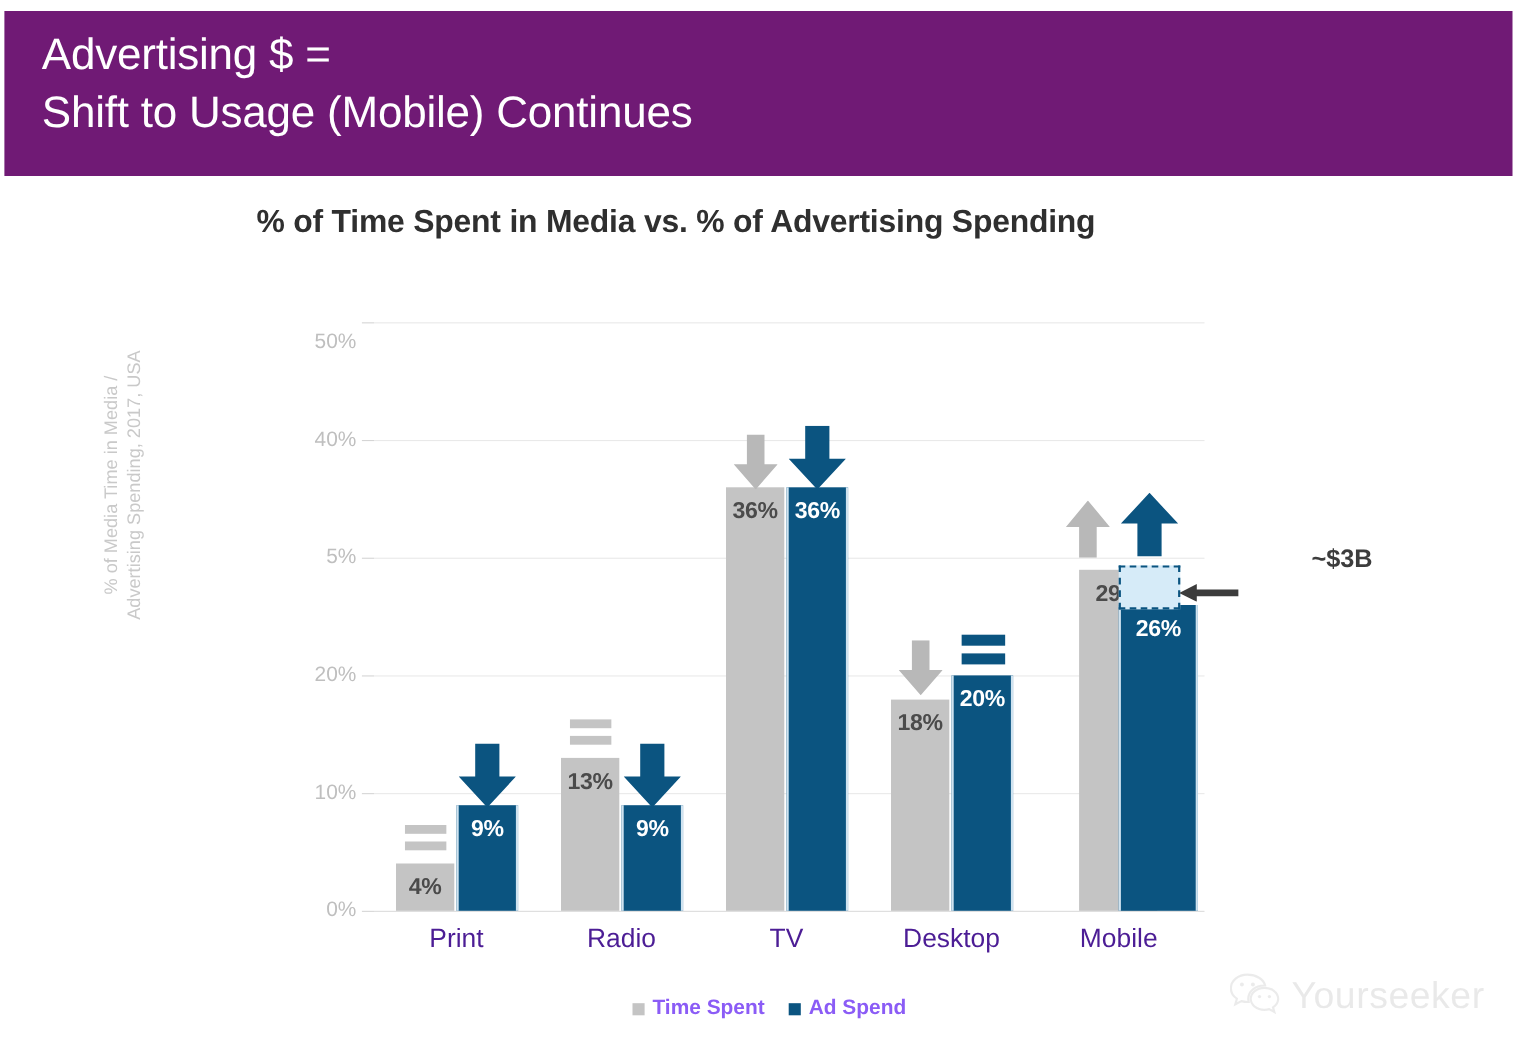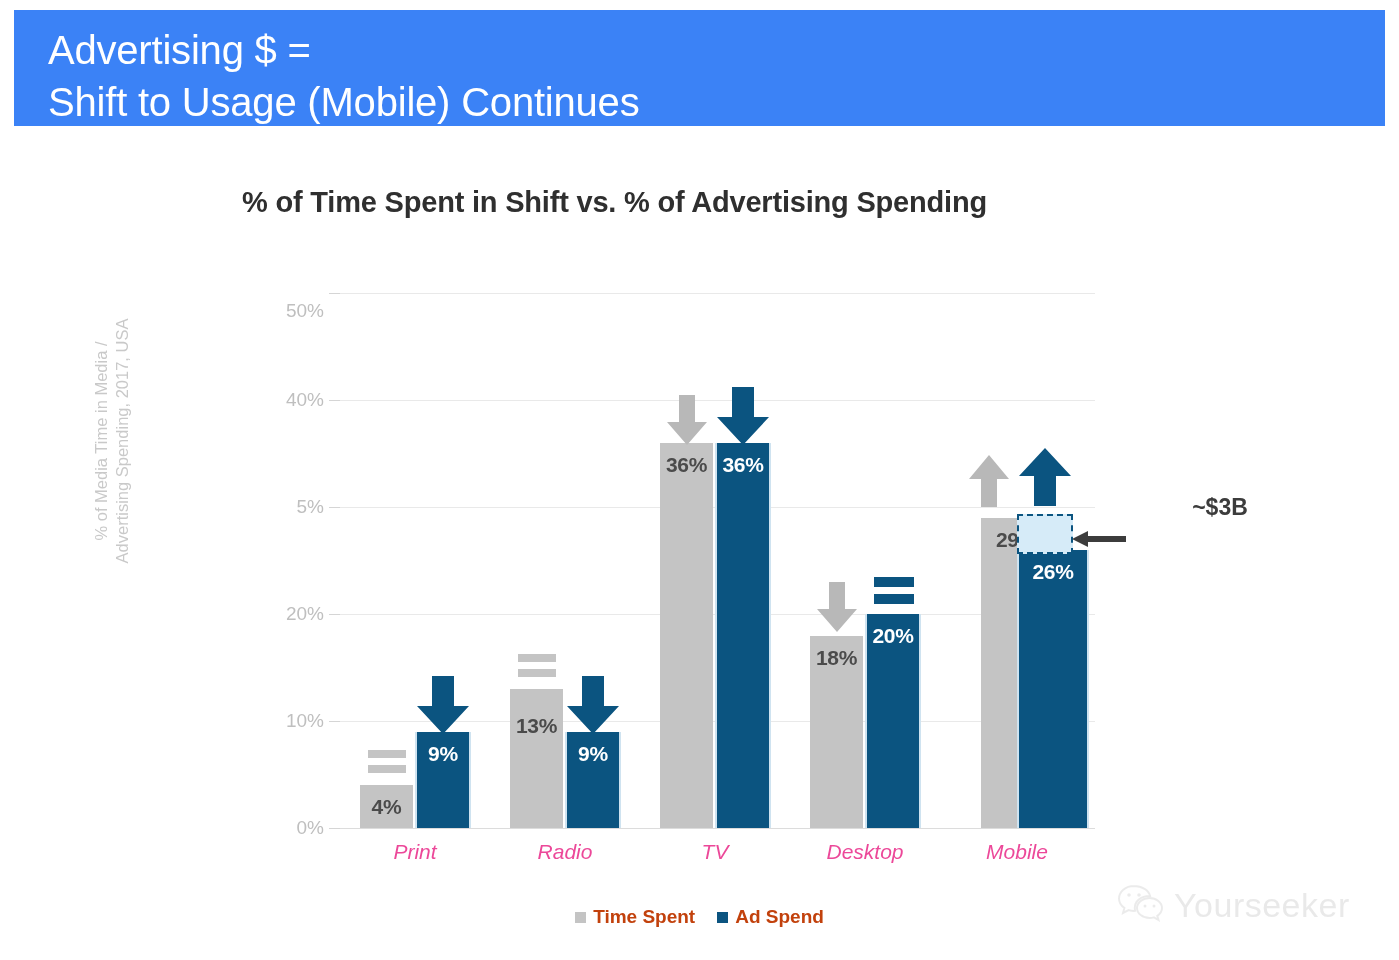--- a/index.html
+++ b/index.html
@@ -12,25 +12,25 @@
     height: 960px;
     position: relative;
     overflow: hidden;
     font-family: "Liberation Sans", sans-serif;
     -webkit-font-smoothing: antialiased;
   }
 
   
   #header-banner {
     position: absolute;
-    left: 14px;
+    left: 4px;
     top: 10px;
     width: 1371px;
-    height: 116px;
-    background: #3b82f6;
+    height: 150px;
+    background: #701a75;
     box-sizing: border-box;
     padding: 14px 0 0 34px;
   }
   #header-title {
     color: #ffffff;
     font-size: 40px;
     line-height: 52px;
     font-weight: 400;
     white-space: pre-line;
     letter-spacing: -0.2px;
@@ -119,23 +119,22 @@
   }
   .bar-label.on-gray { color: #4b4b4b; }
   .bar-label.on-blue { color: #ffffff; }
 
   
   .x-label {
     position: absolute;
     top: 840px;
     width: 140px;
     text-align: center;
-    color: #ec4899;
-    font-size: 21px;
-    font-style: italic;
+    color: #4c1d95;
+    font-size: 24px;
   }
 
   
   .indicator { position: absolute; }
   .indicator svg { display: block; }
 
   
   #opportunity-box {
     position: absolute;
     background: #d6ebf8;
@@ -174,21 +173,21 @@
   }
   #legend .legend-item {
     display: flex;
     align-items: center;
     gap: 7px;
   }
   #legend .swatch { width: 11px; height: 11px; display: inline-block; }
   #legend .legend-text {
     font-size: 19px;
     font-weight: bold;
-    color: #c2410c;
+    color: #8b5cf6;
   }
 
   
   #watermark {
     position: absolute;
     left: 1118px;
     top: 884px;
     display: flex;
     align-items: center;
     gap: 10px;
@@ -203,21 +202,21 @@
 </style>
 </head>
 <body>
 
 <div id="header-banner">
   <div id="header-title">Advertising $ =
 Shift to Usage (Mobile) Continues</div>
 </div>
 
 <div id="chart-title">
-  <span class="tshift">% of Time Spent in Shift vs. % of Advertising Spending</span>
+  <span class="tshift">% of Time Spent in Media vs. % of Advertising Spending</span>
 </div>
 
 <div id="plot-frame">
 
   <div id="y-axis-title">% of Media Time in Media /
 Advertising Spending, 2017, USA</div>
 
   <div class="gridline" style="top:293px"></div>
   <div class="tick-dash" style="top:293px"></div>
   <div class="y-tick-label" style="top:300px;left:264px">50%</div>
@@ -255,21 +254,21 @@
   <div class="bar blue" style="left:415px;top:732px;width:56px;height:96px">
     <div class="bar-label on-blue" style="top:10px">9%</div>
   </div>
   <div class="indicator" style="left:417px;top:676px">
     <svg width="52" height="58" viewBox="0 0 52 58">
         <path d="M15 0 H37 V30 H52 L26 58 L0 30 H15 Z" fill="#0b5480"></path>
       </svg>
   </div>
 
   <div class="bar gray" style="left:510px;top:689px;width:53px;height:139px">
-    <div class="bar-label on-gray" style="top:25px">13%</div>
+    <div class="bar-label on-gray" style="top:10px">13%</div>
   </div>
   <div class="indicator" style="left:518px;top:652px">
     <svg width="38" height="28" viewBox="0 0 38 28">
         <rect x="0" y="2" width="38" height="8" fill="#c4c4c4"></rect>
         <rect x="0" y="17" width="38" height="8" fill="#c4c4c4"></rect>
       </svg>
   </div>
 
   <div class="bar blue" style="left:565px;top:732px;width:56px;height:96px">
     <div class="bar-label on-blue" style="top:10px">9%</div>

